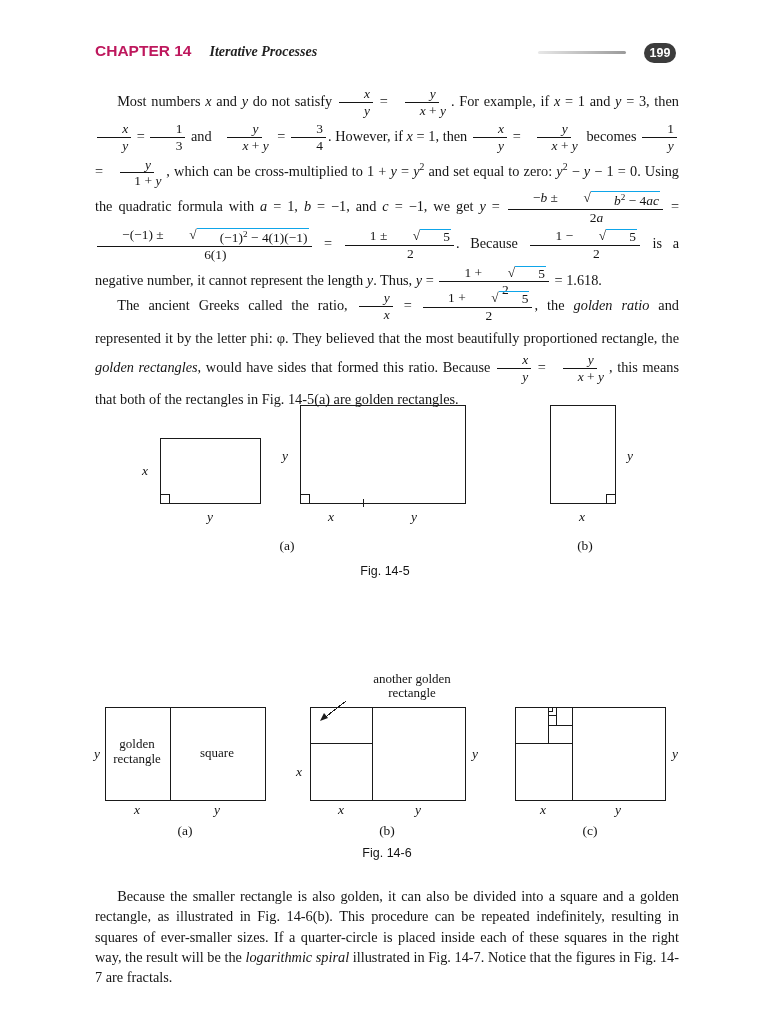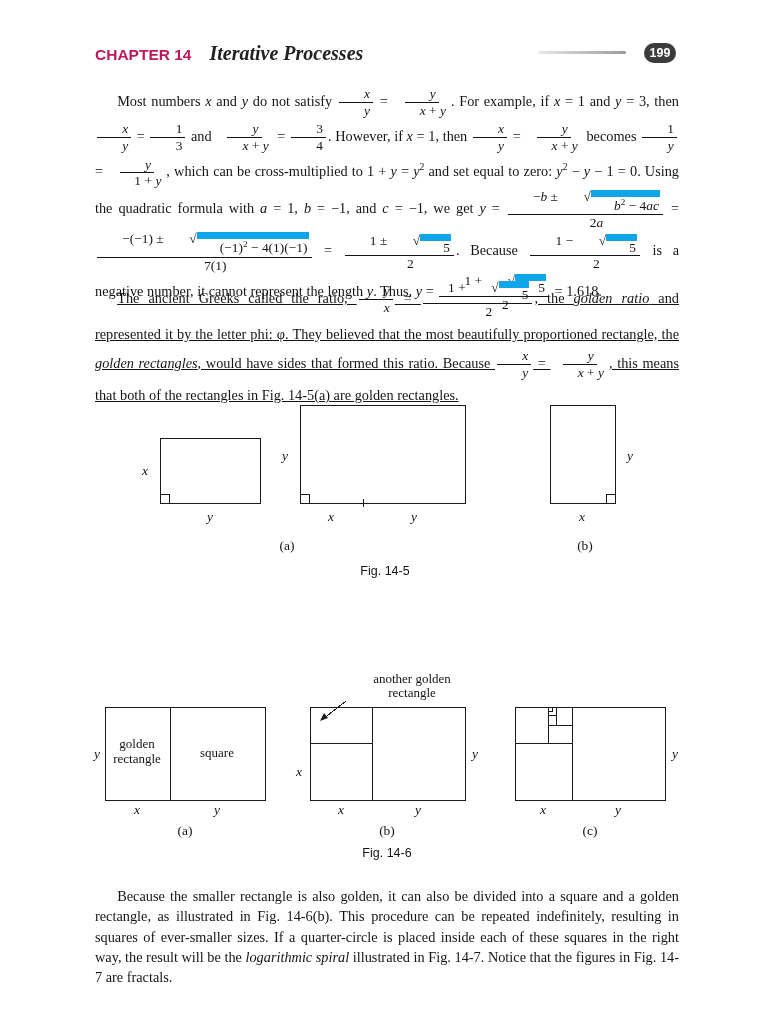--- a/index.html
+++ b/index.html
@@ -14,21 +14,21 @@
   }
   
   .header{position:absolute;top:42px;left:95px;right:95px;height:26px;}
   .chapter{
     font-family:"Liberation Sans",sans-serif;
     font-weight:bold;font-size:15.5px;color:#be185d;
     display:inline-block;vertical-align:baseline;
   }
   .chapter-title{
     font-family:"Liberation Serif",serif;
-    font-weight:bold;font-style:italic;font-size:20px;color:#222;
+    font-weight:bold;font-style:italic;font-size:14px;color:#222;
     display:inline-block;margin-left:14px;
   }
   .page-rule{
     position:absolute;right:50px;top:9px;width:88px;height:3px;
     background:linear-gradient(to right,#e8e8e8,#9a9a9a);
     border-radius:2px;
   }
   .page-pill{
     position:absolute;right:0;top:1px;width:32px;height:20px;
     background:#3c3c3c;border-radius:11px;
@@ -46,21 +46,21 @@
   
   .frac{
     display:inline-flex;flex-direction:column;align-items:center;
     vertical-align:middle;text-align:center;
     font-size:.94em;line-height:1.18;margin:0 2px;
   }
   .fnum{display:block;border-bottom:1px solid #141414;padding:0 3px;}
   .fden{display:block;padding:0 3px;}
   .sqrt{display:inline-flex;align-items:flex-start;}
   .radsign{line-height:1.1;}
-  .radbody{border-top:7px solid #0ea5e9;padding:0 1px;line-height:1.1;}
+  .radbody{border-top:1px solid #0ea5e9;padding:0 1px;line-height:1.1;}
   sup{font-size:.68em;}
   i{font-style:italic;}
   
   .figure{position:absolute;left:90px;}
   .figure svg{display:block;}
   .fline{stroke:#1a1a1a;stroke-width:1;fill:none;shape-rendering:crispEdges;}
   .flabel{font-family:"Liberation Serif",serif;font-style:italic;font-size:13.5px;fill:#141414;}
   .ftext{font-family:"Liberation Serif",serif;font-size:13px;fill:#141414;}
   .fsub{font-family:"Liberation Serif",serif;font-size:13.5px;fill:#141414;}
   .fcap{font-family:"Liberation Sans",sans-serif;font-size:12.5px;fill:#141414;}
@@ -111,42 +111,42 @@
         <span class="fnum">−<i>b</i> ± <span class="sqrt">
             <span class="radsign">√</span>
             <span class="radbody"><i>b</i><sup>2</sup> − 4<i>ac</i></span>
           </span></span>
         <span class="fden">2<i>a</i></span>
       </span> = <span class="frac">
         <span class="fnum">−(−1) ± <span class="sqrt">
             <span class="radsign">√</span>
             <span class="radbody">(−1)<sup>2</sup> − 4(1)(−1)</span>
           </span></span>
-        <span class="fden">7(1)</span>
+        <span class="fden">6(1)</span>
       </span> = <span class="frac">
         <span class="fnum">1 ± <span class="sqrt">
             <span class="radsign">√</span>
             <span class="radbody">5</span>
           </span></span>
         <span class="fden">2</span>
       </span>. Because <span class="frac">
         <span class="fnum">1 − <span class="sqrt">
             <span class="radsign">√</span>
             <span class="radbody">5</span>
           </span></span>
         <span class="fden">2</span>
       </span> is a negative number, it cannot represent the length <i>y</i>. Thus, <i>y</i> = <span class="frac">
         <span class="fnum">1 + <span class="sqrt">
             <span class="radsign">√</span>
             <span class="radbody">5</span>
           </span></span>
         <span class="fden">2</span>
       </span> = 1.618.</div>
 
-  <div class="para math-light" style="top:280px;text-decoration:underline;">The ancient Greeks called the ratio, <span class="frac">
+  <div class="para math-light" style="top:290px;">The ancient Greeks called the ratio, <span class="frac">
         <span class="fnum"><i>y</i></span>
         <span class="fden"><i>x</i></span>
       </span> = <span class="frac">
         <span class="fnum">1 + <span class="sqrt">
             <span class="radsign">√</span>
             <span class="radbody">5</span>
           </span></span>
         <span class="fden">2</span>
       </span>, the <i>golden ratio</i> and represented it by the letter phi: φ. They believed that the most beautifully proportioned rectangle, the <i>golden rectangles</i>, would have sides that formed this ratio. Because <span class="frac">
         <span class="fnum"><i>x</i></span>

